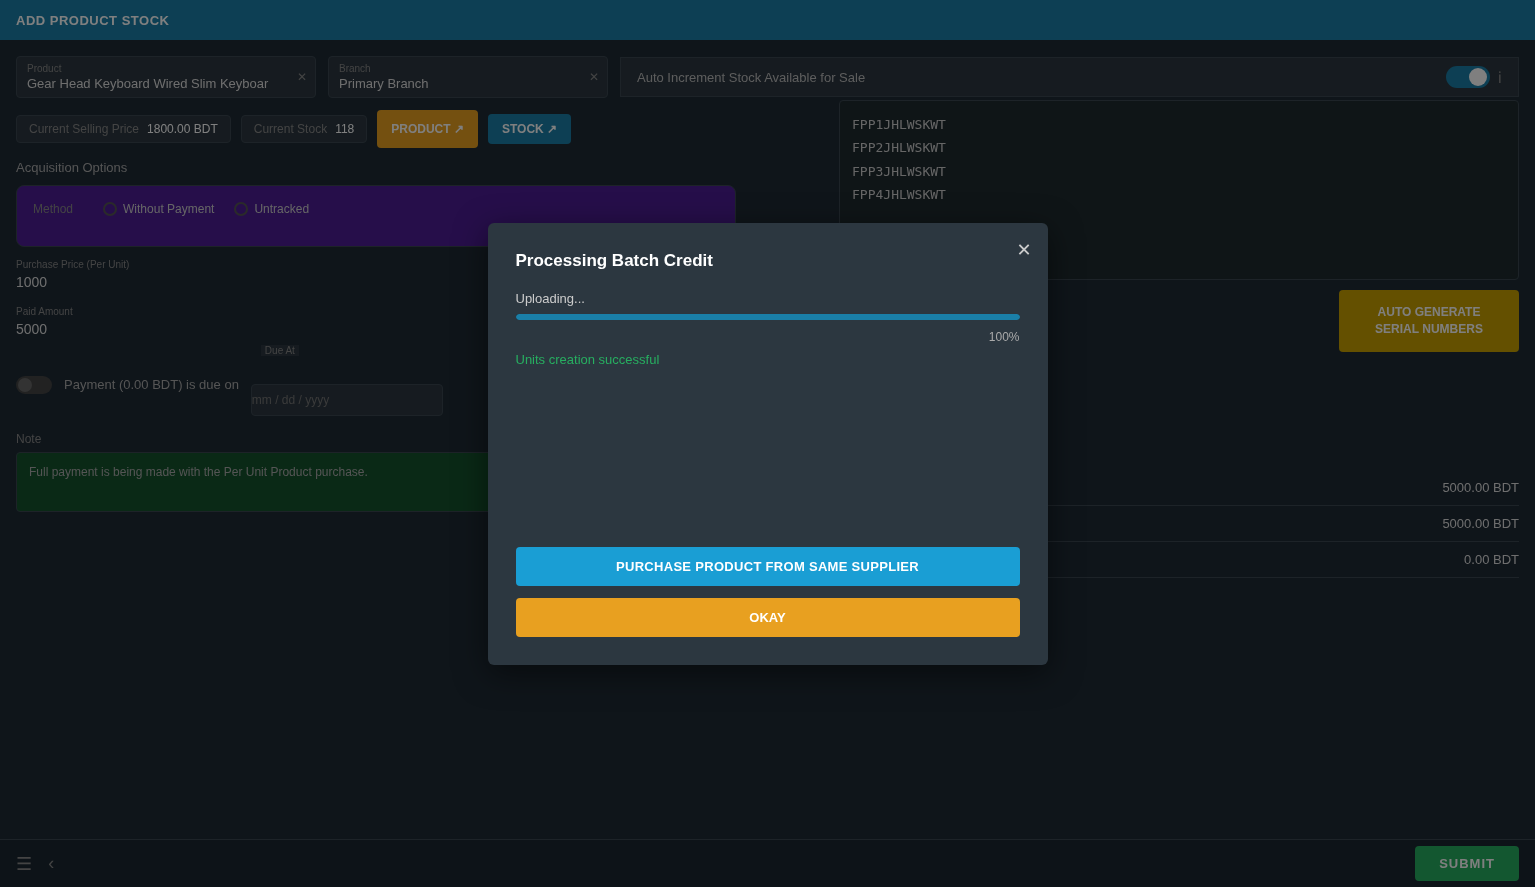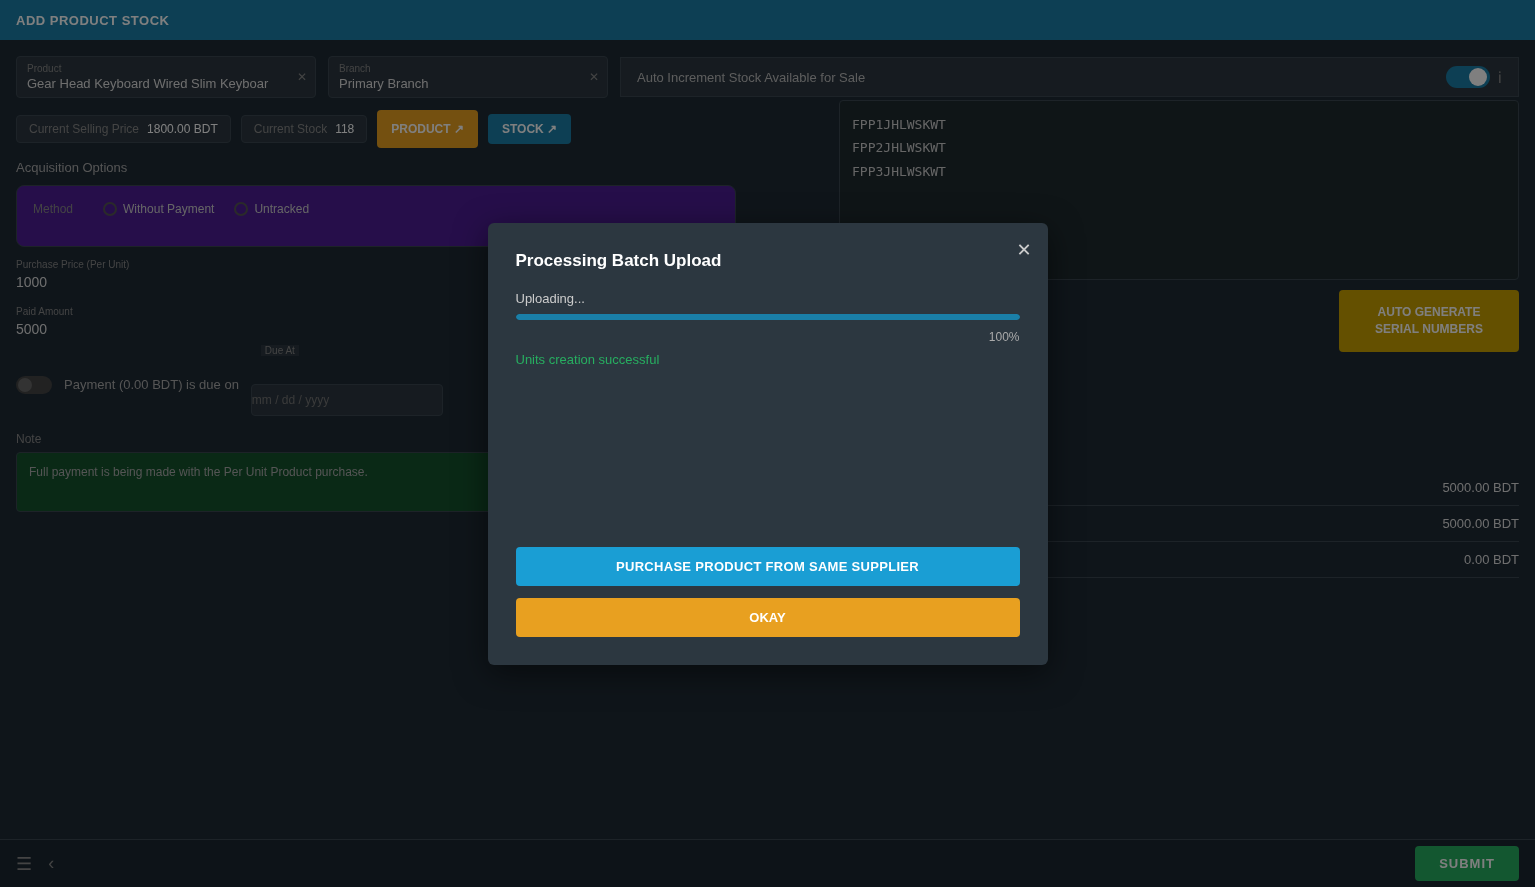--- a/index.html
+++ b/index.html
@@ -547,20 +547,21 @@
     <div class="note-section">
       <div class="note-label">Note</div>
       <div class="note-box">Full payment is being made with the Per Unit Product purchase.</div>
     </div>
   </div>
 
   <div class="serial-area">
     <div class="serial-line">FPP1JHLWSKWT</div>
     <div class="serial-line">FPP2JHLWSKWT</div>
     <div class="serial-line">FPP3JHLWSKWT</div>
+    <div class="serial-line">FPP4JHLWSKWT</div>
   </div>
 
   <button class="auto-gen-btn">AUTO GENERATE SERIAL NUMBERS</button>
 
   <div class="price-summary" style="top:430px;">
     <div class="price-row">
       <span class="price-label">1000.00 BDT x Qty (5)</span>
       <span class="price-value">5000.00 BDT</span>
     </div>
     <div class="price-row">
@@ -579,21 +580,21 @@
   <div class="bottom-left">
     <span class="hamburger-icon">☰</span>
     <span class="back-icon">‹</span>
   </div>
   <button class="submit-btn">SUBMIT</button>
 </div>
 
 <div class="modal-overlay">
   <div class="modal">
     <button class="modal-close">✕</button>
-    <div class="modal-title">Processing Batch Upload</div>
+    <div class="modal-title">Processing Batch Credit</div>
     <div class="modal-status-label">Uploading...</div>
     <div class="progress-bar-bg">
       <div class="progress-bar-fill" style="width:100%;"></div>
     </div>
     <div class="progress-percent">100%</div>
     <div class="success-text">Units creation successful</div>
     <div class="modal-buttons">
       <button class="btn-purchase">PURCHASE PRODUCT FROM SAME SUPPLIER</button>
       <button class="btn-okay">OKAY</button>
     </div>

